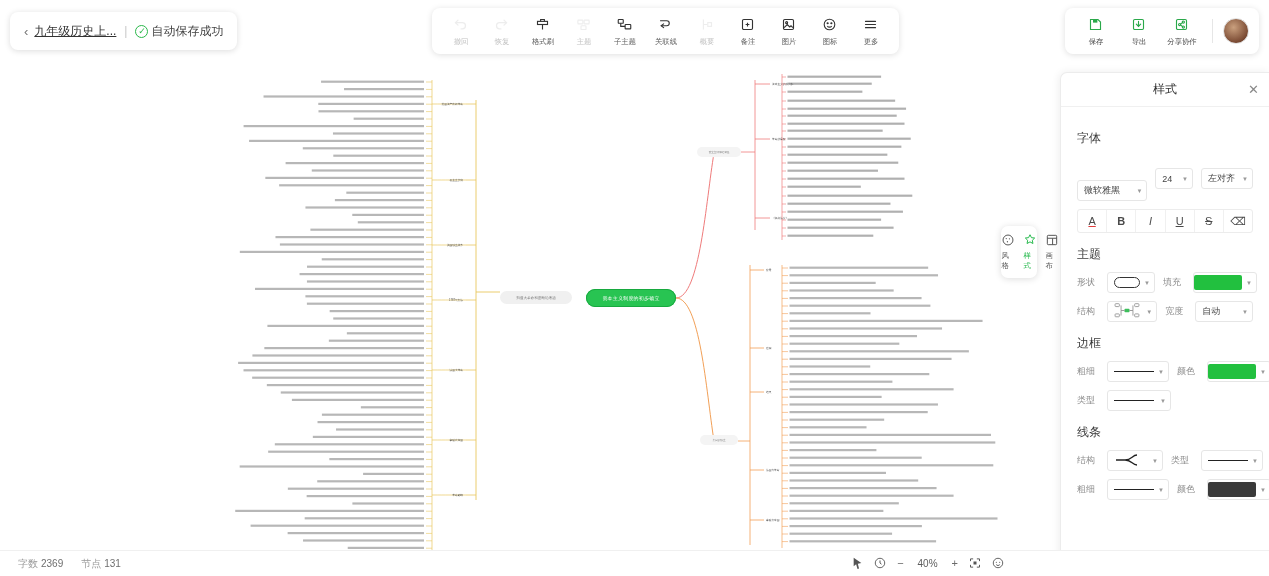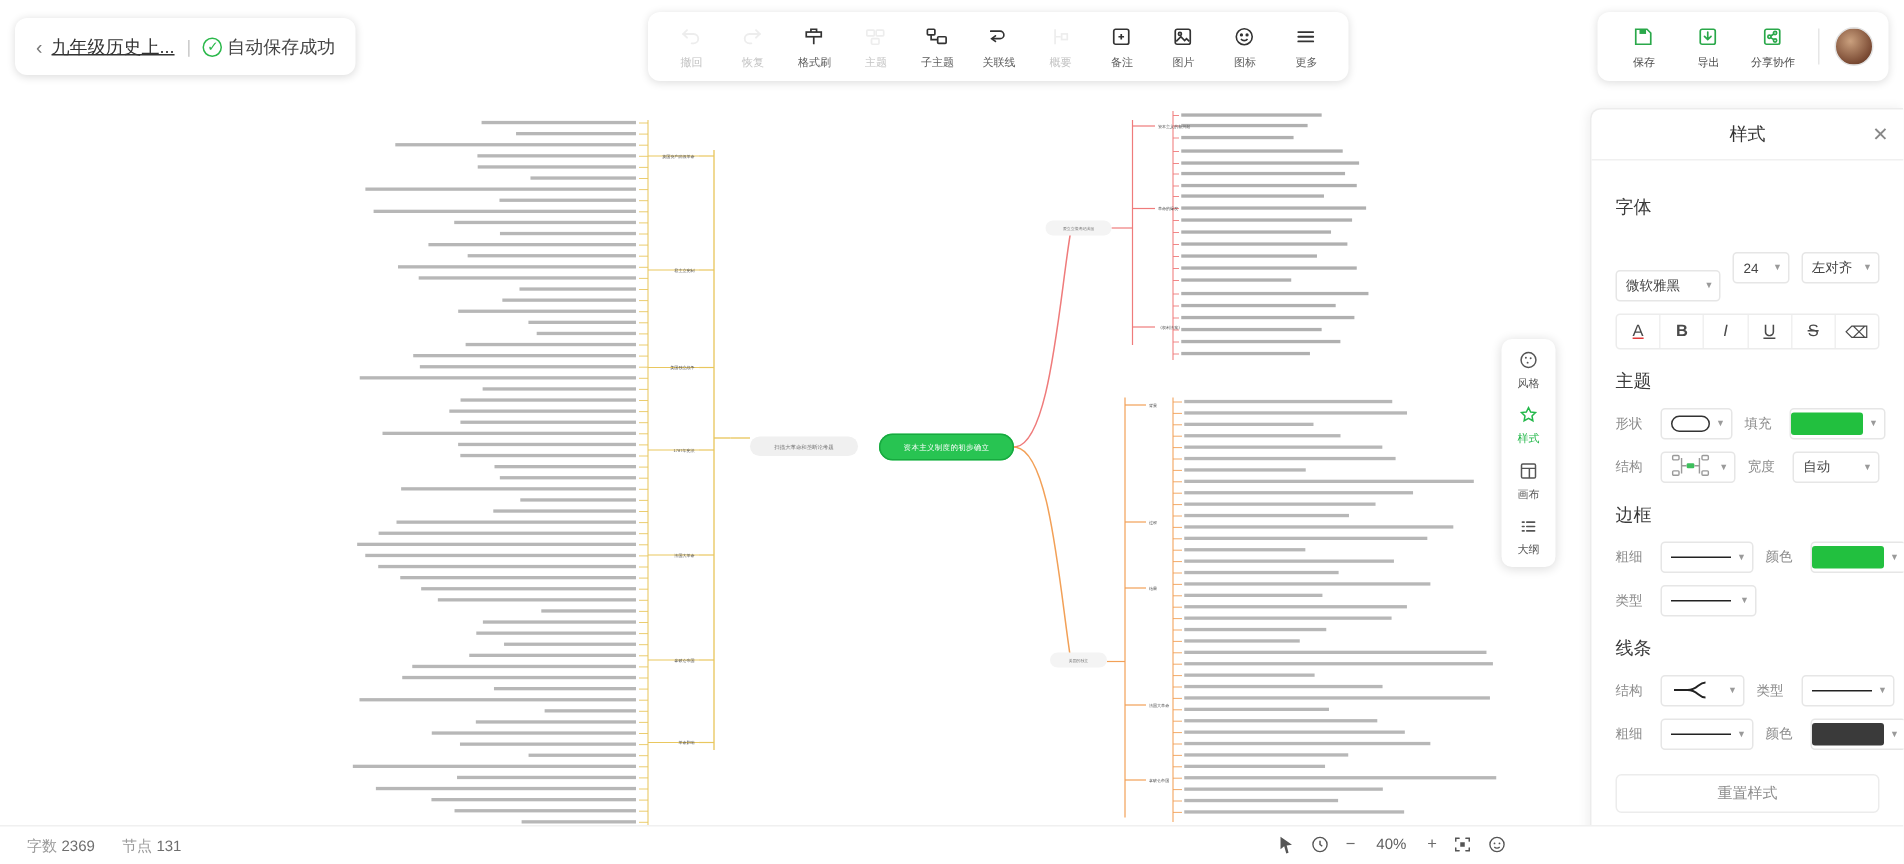--- a/index.html
+++ b/index.html
@@ -73,21 +73,21 @@
     width: 72px; height: 13px; border-radius: 7px;
     background: #f0f0f0; display: flex; align-items: center; justify-content: center;
     color: #7a7a7a; font-size: 3.6px;
   }
 
   
   .rtabs {
     position: absolute; right: 232px; top: 226px;
     width: 36px; background: #fff; border-radius: 7px;
     box-shadow: 0 1px 7px rgba(0,0,0,.14);
-    padding: 6px 0; display: flex; flex-direction: column; gap: 8px;
+    padding: 6px 0; display: flex; flex-direction: row; gap: 8px;
   }
   .rtab { display: flex; flex-direction: column; align-items: center; gap: 2px; cursor: pointer; }
   .rtab .ic { height: 16px; display: flex; align-items: center; }
   .rtab .lb { font-size: 8px; color: #5a5a5a; transform: scale(.92); }
   .rtab.active .lb, .rtab.active .ic { color: #23b84a; }
 
   
   .panel {
     position: absolute; right: 0; top: 72px; width: 209px; height: 504px;
     background: #fff; border: 1px solid #ececec; border-right: none;
@@ -769,21 +769,20 @@
           <span class="line-sample"></span>
           <span class="caret">▼</span>
         </div>
         <span class="lbl">颜色</span>
         <div class="sel w-color">
           <span class="swatch" id="line-sw" style="background: rgb(58, 58, 58);"></span>
           <span class="caret">▼</span>
         </div>
       </div>
 
-      <div class="reset-btn">重置样式</div>
     </div>
   </div>
 
   <div class="statusbar">
     <span class="stat">
       <span>字数</span><b>2369</b>
     </span>
     <span class="stat">
       <span>节点</span><b>131</b>
     </span>

